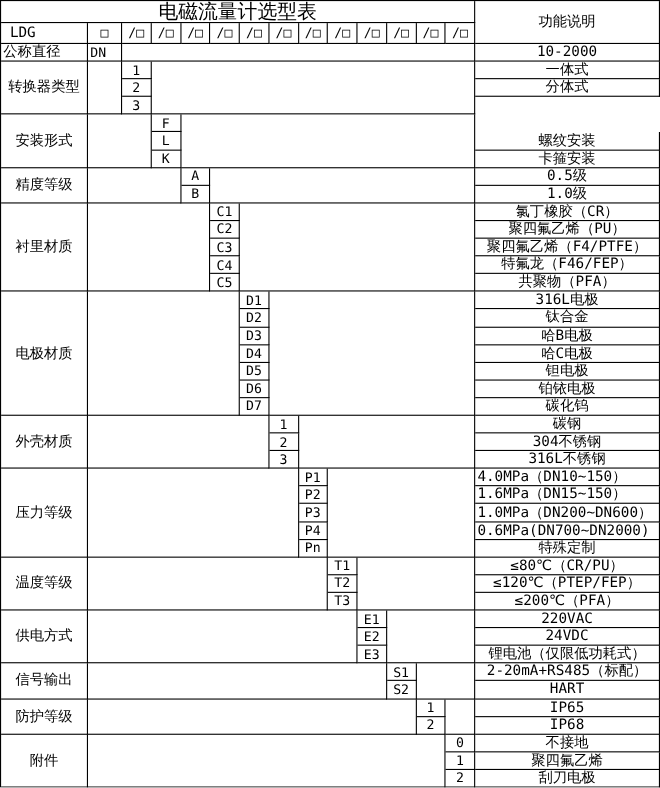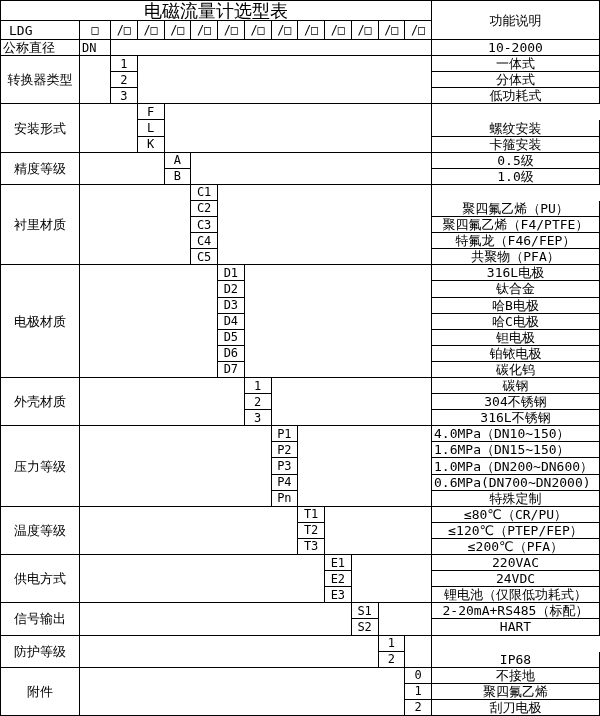--- a/index.html
+++ b/index.html
@@ -57,21 +57,20 @@
   <div class="c desc" style="grid-area:3/15/4/16">10-2000</div>
 
   <div class="c" style="grid-area:4/1/7/2">转换器类型</div>
   <div class="c" style="grid-area:4/2/7/3"></div>
   <div class="c code" style="grid-area:4/3/5/4">1</div>
   <div class="c code" style="grid-area:5/3/6/4">2</div>
   <div class="c code" style="grid-area:6/3/7/4">3</div>
   <div class="c" style="grid-area:4/4/7/15"></div>
   <div class="c desc" style="grid-area:4/15/5/16">一体式</div>
   <div class="c desc" style="grid-area:5/15/6/16">分体式</div>
-  <div class="c desc" style="grid-area:6/15/7/16">低功耗式</div>
 
   <div class="c" style="grid-area:7/1/10/2">安装形式</div>
   <div class="c" style="grid-area:7/2/10/4"></div>
   <div class="c code" style="grid-area:7/4/8/5">F</div>
   <div class="c code" style="grid-area:8/4/9/5">L</div>
   <div class="c code" style="grid-area:9/4/10/5">K</div>
   <div class="c" style="grid-area:7/5/10/15"></div>
   <div class="c desc" style="grid-area:8/15/9/16">螺纹安装</div>
   <div class="c desc" style="grid-area:9/15/10/16">卡箍安装</div>
 
@@ -84,20 +83,21 @@
   <div class="c desc" style="grid-area:11/15/12/16">1.0级</div>
 
   <div class="c" style="grid-area:12/1/17/2">衬里材质</div>
   <div class="c" style="grid-area:12/2/17/6"></div>
   <div class="c code" style="grid-area:12/6/13/7">C1</div>
   <div class="c code" style="grid-area:13/6/14/7">C2</div>
   <div class="c code" style="grid-area:14/6/15/7">C3</div>
   <div class="c code" style="grid-area:15/6/16/7">C4</div>
   <div class="c code" style="grid-area:16/6/17/7">C5</div>
   <div class="c" style="grid-area:12/7/17/15"></div>
+  <div class="c desc" style="grid-area:12/15/13/16">氯丁橡胶（CR）</div>
   <div class="c desc" style="grid-area:13/15/14/16">聚四氟乙烯（PU）</div>
   <div class="c desc" style="grid-area:14/15/15/16">聚四氟乙烯（F4/PTFE）</div>
   <div class="c desc" style="grid-area:15/15/16/16">特氟龙（F46/FEP）</div>
   <div class="c desc" style="grid-area:16/15/17/16">共聚物（PFA）</div>
 
   <div class="c" style="grid-area:17/1/24/2">电极材质</div>
   <div class="c" style="grid-area:17/2/24/7"></div>
   <div class="c code" style="grid-area:17/7/18/8">D1</div>
   <div class="c code" style="grid-area:18/7/19/8">D2</div>
   <div class="c code" style="grid-area:19/7/20/8">D3</div>
@@ -164,20 +164,21 @@
   <div class="c code" style="grid-area:39/12/40/13">S2</div>
   <div class="c" style="grid-area:38/13/40/15"></div>
   <div class="c desc" style="grid-area:38/15/39/16">2-20mA+RS485（标配）</div>
   <div class="c desc" style="grid-area:39/15/40/16">HART</div>
 
   <div class="c" style="grid-area:40/1/42/2">防护等级</div>
   <div class="c" style="grid-area:40/2/42/13"></div>
   <div class="c code" style="grid-area:40/13/41/14">1</div>
   <div class="c code" style="grid-area:41/13/42/14">2</div>
   <div class="c" style="grid-area:40/14/42/15"></div>
+  <div class="c desc" style="grid-area:40/15/41/16">IP65</div>
   <div class="c desc" style="grid-area:41/15/42/16">IP68</div>
 
   <div class="c" style="grid-area:42/1/45/2">附件</div>
   <div class="c" style="grid-area:42/2/45/14"></div>
   <div class="c code" style="grid-area:42/14/43/15">0</div>
   <div class="c code" style="grid-area:43/14/44/15">1</div>
   <div class="c code" style="grid-area:44/14/45/15">2</div>
   <div class="c desc" style="grid-area:42/15/43/16">不接地</div>
   <div class="c desc" style="grid-area:43/15/44/16">聚四氟乙烯</div>
   <div class="c desc" style="grid-area:44/15/45/16">刮刀电极</div>

